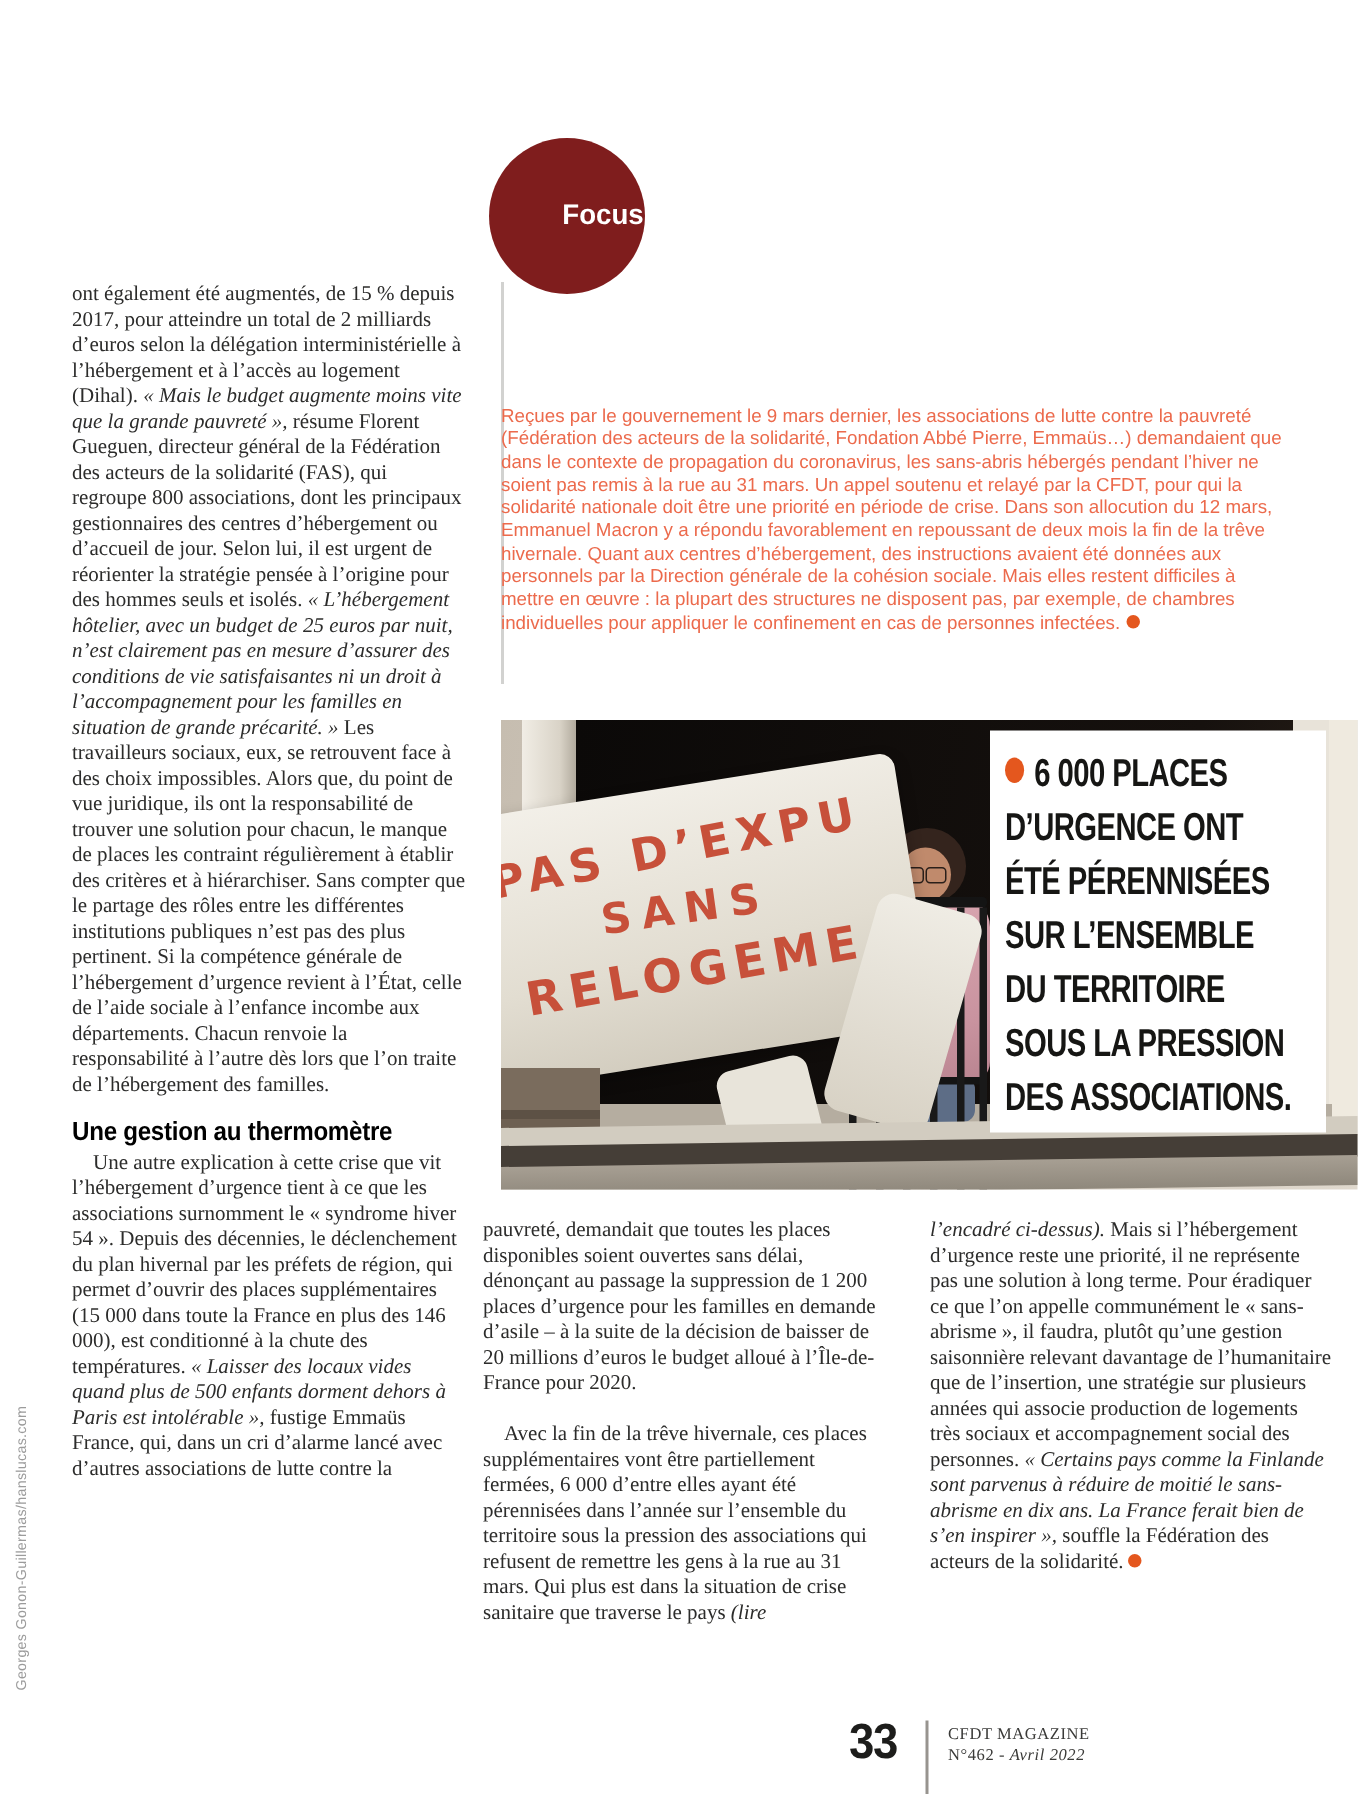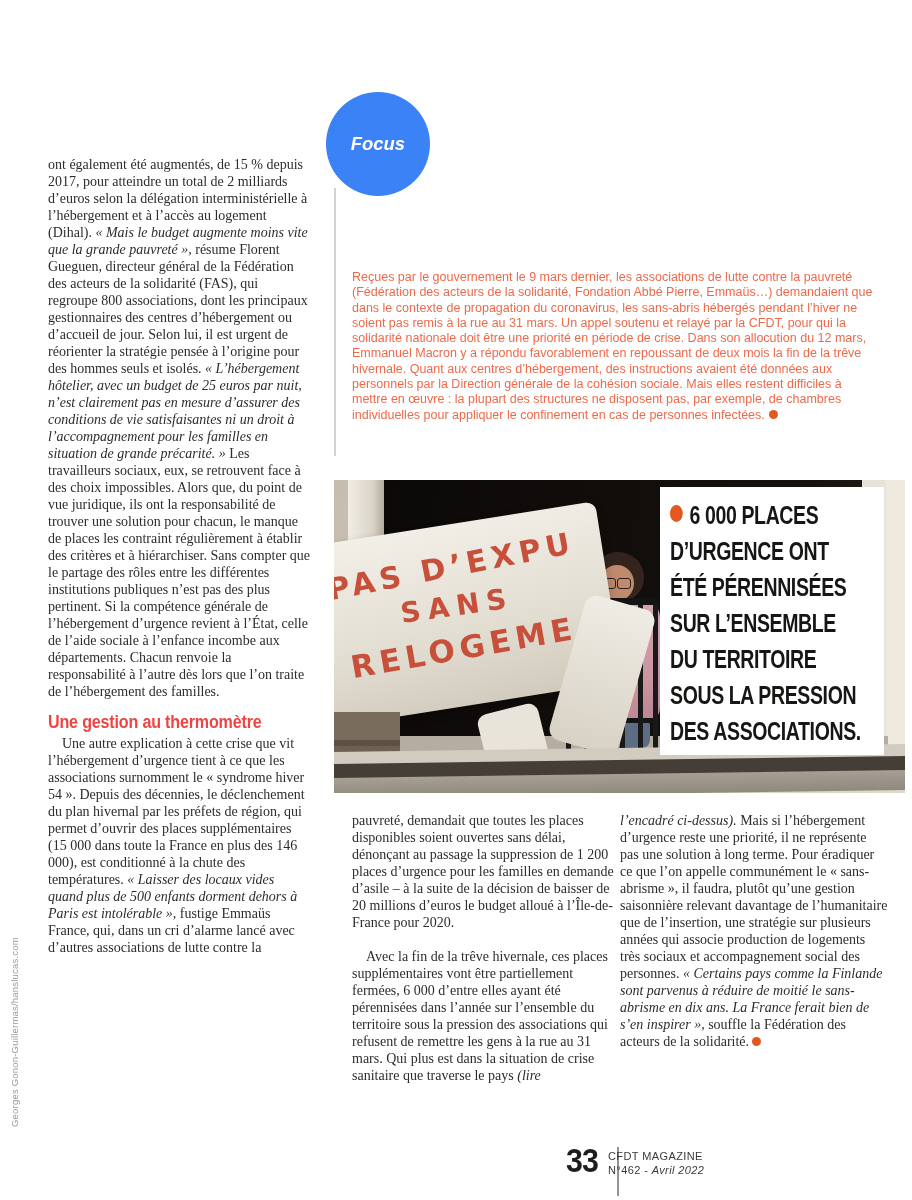--- a/index.html
+++ b/index.html
@@ -5,42 +5,42 @@
   html,body{margin:0;padding:0;background:#ffffff;}
   .page{position:relative;width:912px;height:1200px;background:#fff;overflow:hidden;
         font-family:"Liberation Serif",serif;color:#2c2c2b;}
 
   
   .credit{position:absolute;left:9px;top:1127px;transform:rotate(-90deg);transform-origin:0 0;
           font-family:"Liberation Sans",sans-serif;font-size:9.5px;color:#9b9b9b;
           white-space:nowrap;letter-spacing:.2px;}
 
   
-  .col-left{position:absolute;left:48px;top:156px;width:262px;font-size:14px;line-height:17px;}
+  .col-left{position:absolute;left:48px;top:188px;width:262px;font-size:14px;line-height:17px;}
   .col-left p{margin:0;}
   .subhead{margin:14px 0 4px;font-family:"Liberation Sans",sans-serif;font-weight:bold;
-           font-size:17.5px;color:#ef4444;letter-spacing:-.2px;}
+           font-size:17.5px;color:#000000;letter-spacing:-.2px;}
   .cond{display:inline-block;transform:scaleX(.92);transform-origin:left;}
   .indent{text-indent:14px;}
   .it{font-style:italic;}
 
   
   .badge{position:absolute;left:326px;top:92px;width:104px;height:104px;border-radius:50%;
-         background:#3b82f6;display:flex;align-items:center;justify-content:center;font-style:italic;}
+         background:#7f1d1d;display:flex;align-items:center;justify-content:flex-end;}
   .badge span{color:#fff;font-family:"Liberation Sans",sans-serif;font-weight:bold;
               font-size:19px;transform:scaleX(.97);}
 
   .vrule{position:absolute;left:334px;top:188px;width:2px;height:268px;background:#d2d2d0;}
 
   .headline{position:absolute;left:352px;top:202px;margin:0;width:560px;
             font-family:"Liberation Sans",sans-serif;font-weight:bold;color:#1d1d1b;
             font-size:29px;line-height:32px;letter-spacing:-.5px;}
   .headline .cond-block{display:block;transform:scaleX(.93);transform-origin:left top;white-space:pre-line;}
 
-  .intro{position:absolute;left:352px;top:270px;width:528px;margin:0;
+  .intro{position:absolute;left:334px;top:270px;width:528px;margin:0;
          font-family:"Liberation Sans",sans-serif;font-size:12.5px;line-height:15.3px;color:#ec6a4c;}
 
   .dot{display:inline-block;border-radius:50%;background:#e4571e;}
   .dot-sm{width:9px;height:9px;margin-left:4px;}
   .dot-lg{width:17px;height:17px;margin-right:9px;vertical-align:2px;}
 
   
   .photo{position:absolute;left:334px;top:480px;width:571px;height:313px;overflow:hidden;
          background:linear-gradient(100deg,#c6bdb0,#d6cec2 55%,#dfd8cd);}
   .photo .abs{position:absolute;}
@@ -92,32 +92,32 @@
 
   
   .quote-box{position:absolute;left:660px;top:487px;width:224px;height:268px;background:#fff;
              z-index:5;padding:10px 0 0 10px;box-sizing:border-box;}
   .quote-inner{display:block;width:284px;transform:scaleX(.75);transform-origin:left top;
                font-family:"Liberation Sans",sans-serif;font-weight:bold;font-size:26px;
                line-height:36px;color:#161614;letter-spacing:-.5px;}
   .quote-text{white-space:pre-line;}
 
   
-  .col-mid{position:absolute;left:352px;top:812px;width:264px;font-size:14px;line-height:17px;}
+  .col-mid{position:absolute;left:322px;top:812px;width:264px;font-size:14px;line-height:17px;}
   .col-mid p{margin:0 0 17px;}
   .col-right{position:absolute;left:620px;top:812px;width:268px;font-size:14px;line-height:17px;}
   .col-right p{margin:0;}
   .dot-end{width:9px;height:9px;margin-left:3px;}
 
   
   .f-num{position:absolute;left:566px;top:1142px;margin:0;font-family:"Liberation Sans",sans-serif;
          font-weight:bold;font-size:33px;letter-spacing:-1px;color:#1d1d1b;
          transform:scaleX(.92);transform-origin:left;}
   .f-rule{position:absolute;left:617px;top:1147px;width:2px;height:49px;background:#97948f;}
-  .f-mag{position:absolute;left:608px;top:1150px;font-family:Liberation Sans, sans-serif;
+  .f-mag{position:absolute;left:632px;top:1150px;font-family:Liberation Serif, serif;
          font-size:11px;line-height:13.5px;color:#3a3a38;letter-spacing:.4px;}
   .f-date{font-style:italic;}
 </style>
 </head>
 <body>
 
 <div class="page">
 
   <div class="credit">Georges Gonon-Guillermas/hanslucas.com</div>
 

